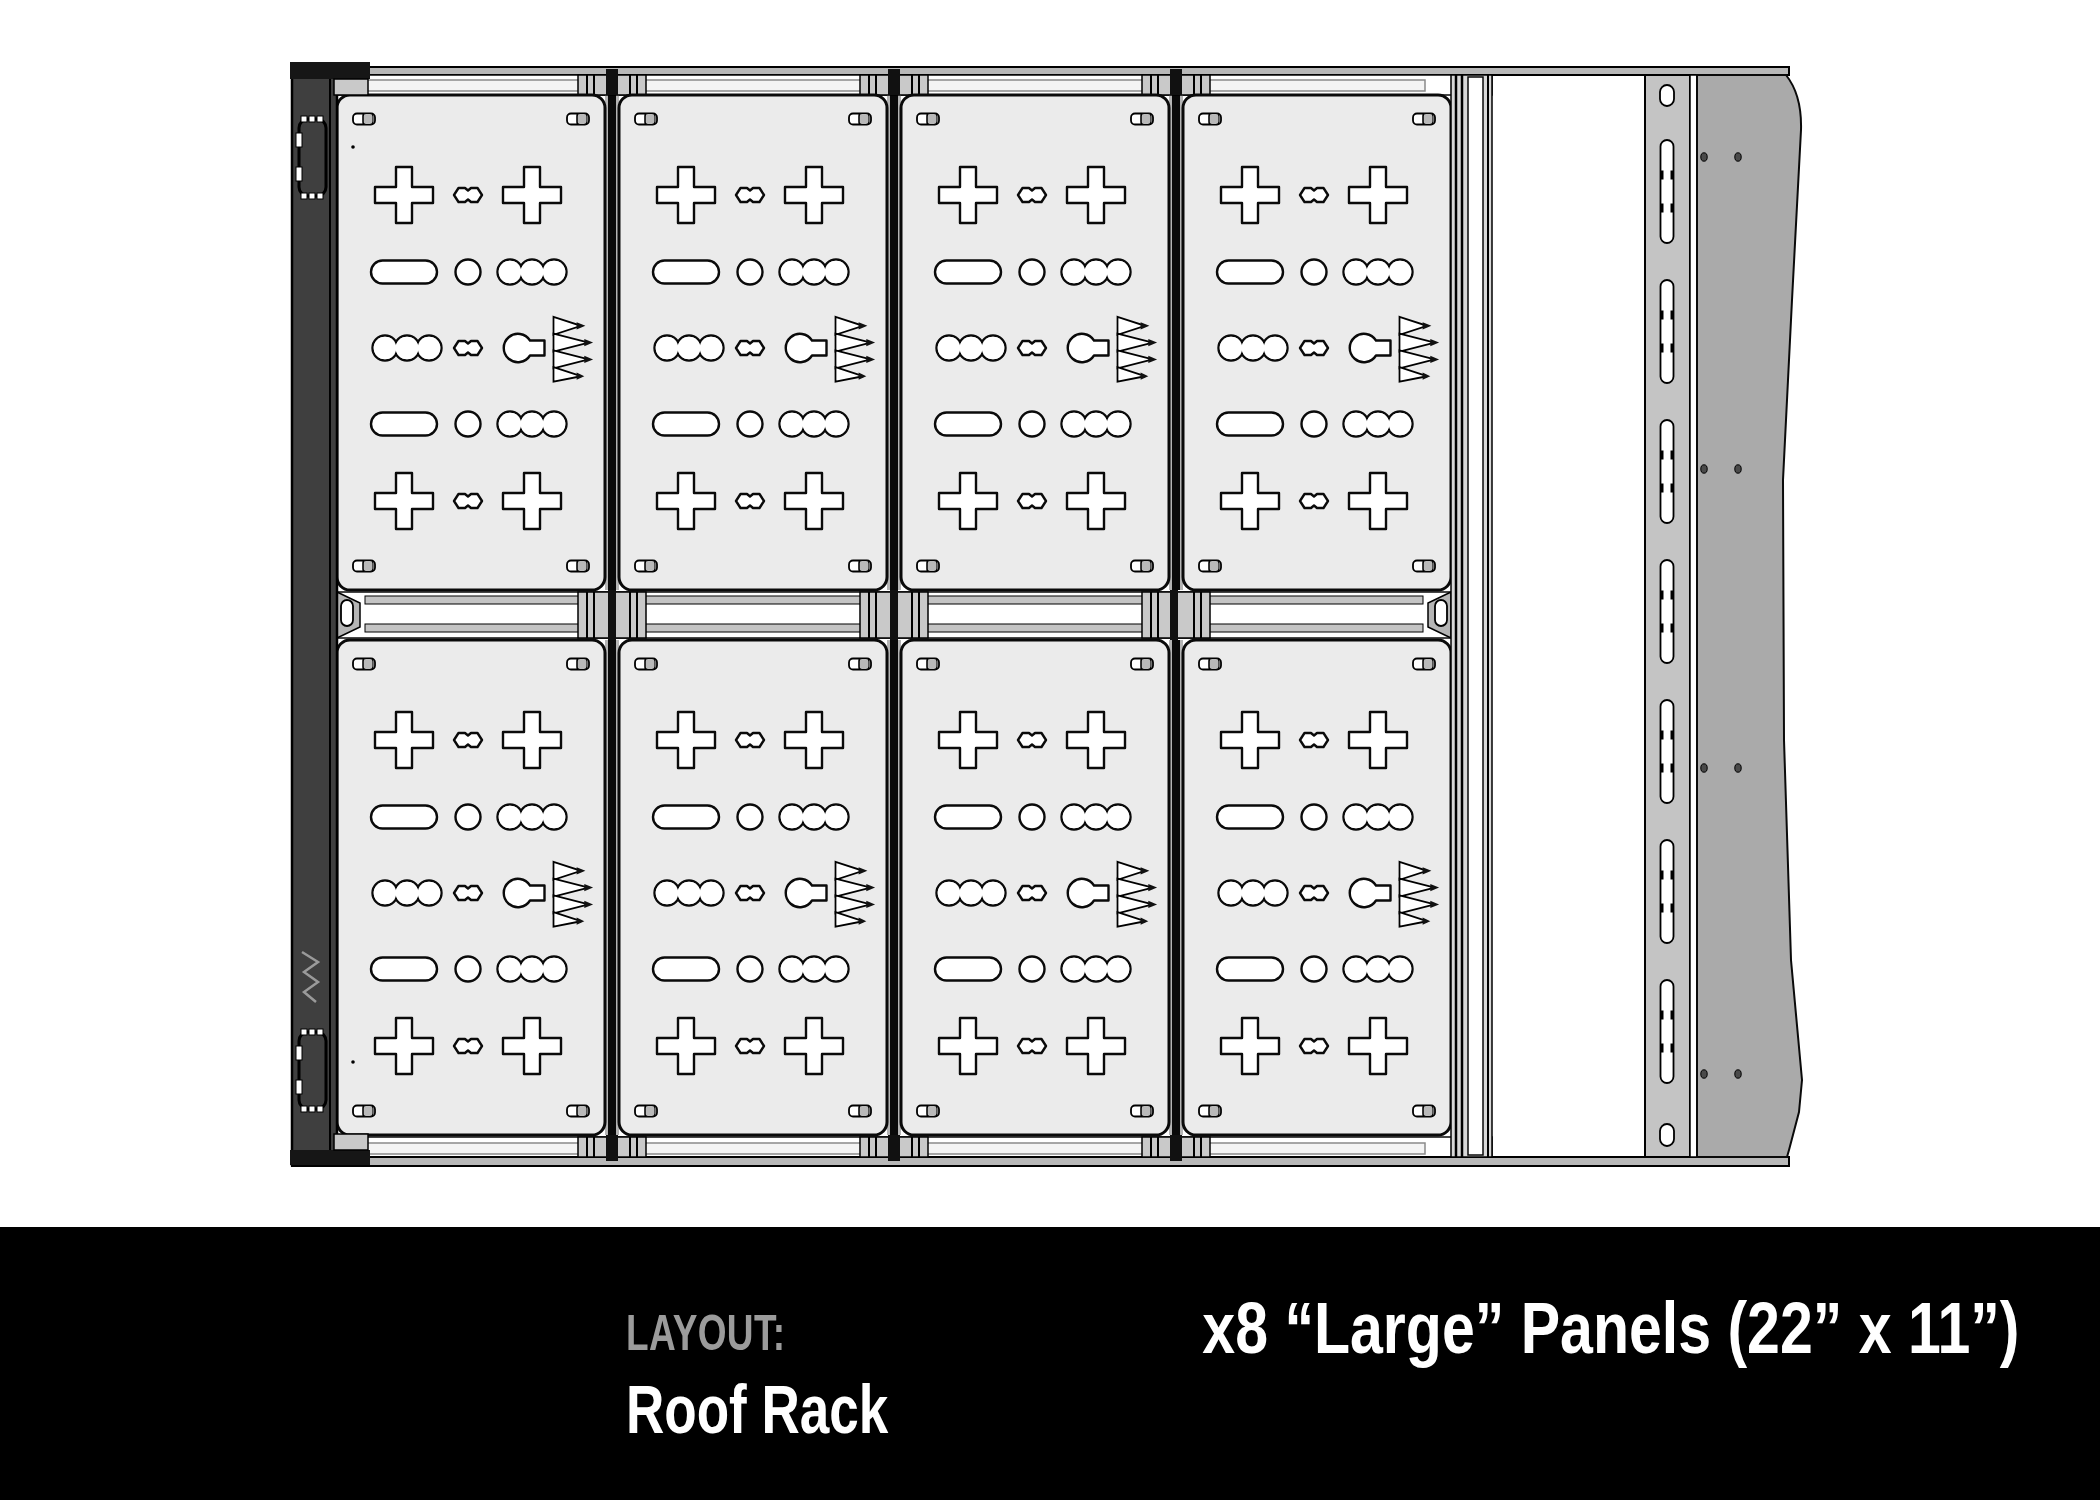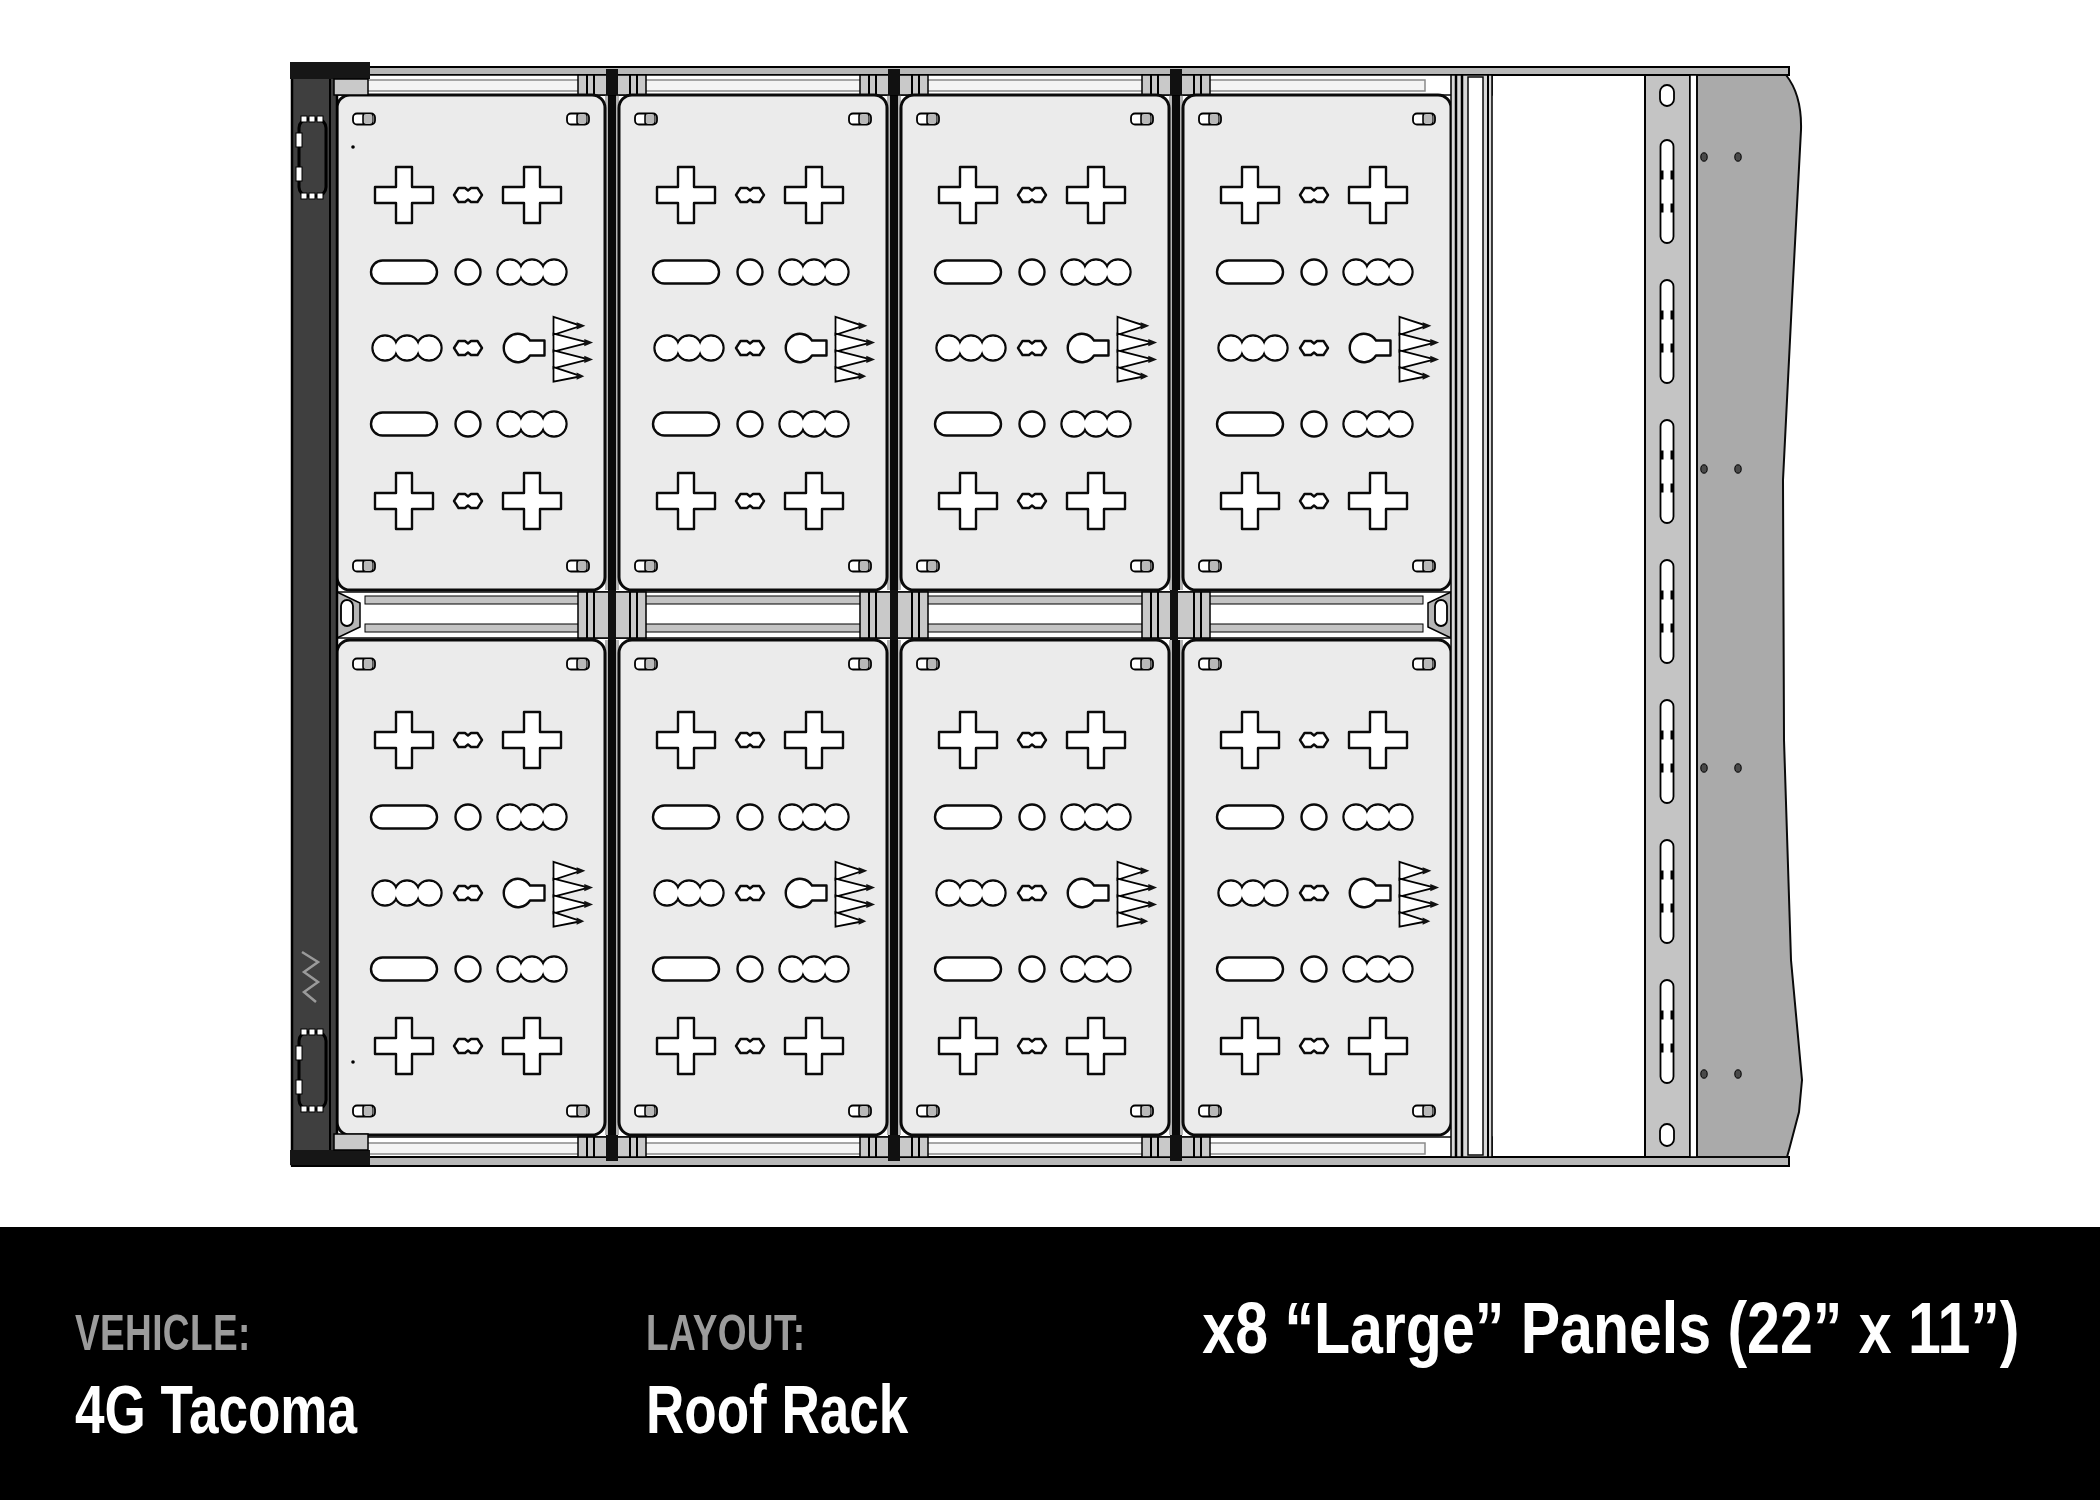--- a/index.html
+++ b/index.html
@@ -328,24 +328,20 @@
       <rect class="capstep" x="334" y="79" width="34" height="16"></rect>
       <rect class="cap" x="290" y="1150" width="80" height="15"></rect>
       <rect class="capstep" x="334" y="1134" width="34" height="16"></rect>
     </g>
 
     <circle cx="353" cy="147" r="1.8" fill="#000"></circle>
     <circle cx="353" cy="1062" r="1.8" fill="#000"></circle>
   </svg>
 
   <div class="footer">
-    <div class="field" style="left:75px">
-      <div class="flabel">VEHICLE:</div>
-      <div class="fvalue">4G Tacoma</div>
-    </div>
-    <div class="field" style="left:646px">
+    <div class="field" style="left:626px">
       <div class="flabel">LAYOUT:</div>
       <div class="fvalue">Roof Rack</div>
     </div>
     <div class="summary">x8 “Large” Panels (22” x 11”)</div>
   </div>
 
 </div>
 
 </body></html>

